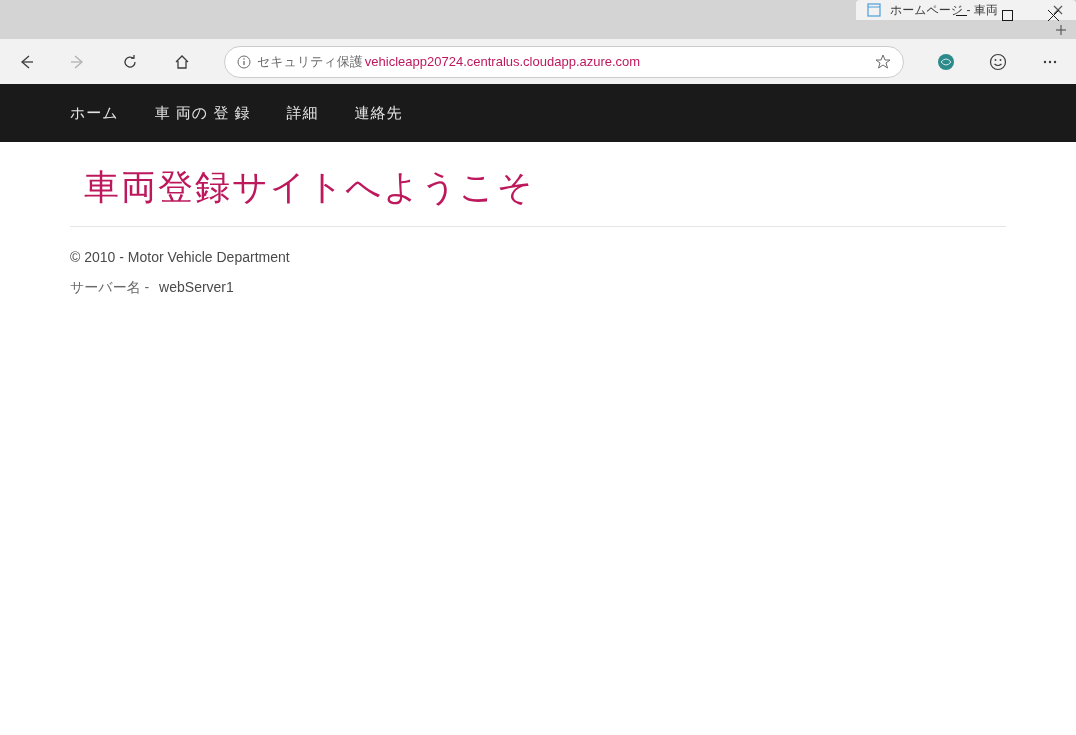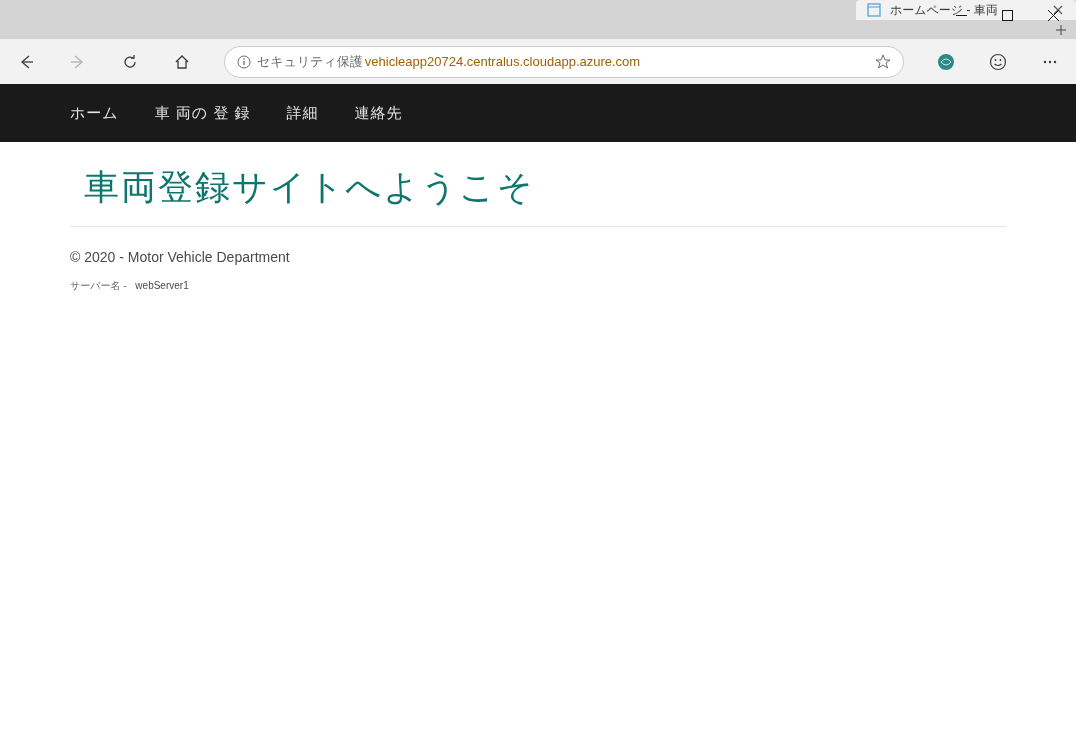--- a/index.html
+++ b/index.html
@@ -126,21 +126,21 @@
       color: #6b6b6b;
       display: flex;
       align-items: center;
     }
     .security-label {
       color: #6b6b6b;
       font-size: 13px;
       margin-right: 2px;
     }
     .url-text {
-      color: #a16207;
+      color: #be185d;
       font-size: 13px;
       flex: 1;
     }
     .star-btn {
       color: #6b6b6b;
       cursor: pointer;
       display: flex;
       align-items: center;
     }
     .ext-btn {
@@ -168,38 +168,38 @@
       letter-spacing: 1px;
     }
     .nav-item:first-child {
       padding-left: 0;
     }
     .content {
       padding: 12px 70px;
     }
     .heading {
       font-size: 35px;
-      color: #0f766e;
+      color: #be185d;
       font-weight: 400;
       padding: 10px 0 15px 14px;
       letter-spacing: 2px;
     }
     hr {
       border: none;
       border-top: 1px solid #e5e5e5;
       margin-bottom: 22px;
     }
     .footer-line {
       color: #4a4a4a;
       font-size: 14px;
       margin-bottom: 14px;
     }
     .footer-line2 {
       color: #6a6a6a;
-      font-size: 10px;
+      font-size: 14px;
     }
     .server-name {
       color: #4a4a4a;
       margin-left: 6px;
     }
   </style>
 </head>
 <body>
 
 <div class="browser-chrome">
@@ -310,18 +310,18 @@
 <div class="page-nav">
   <span class="nav-item">ホーム</span>
   <span class="nav-item">車 両の 登 録</span>
   <span class="nav-item">詳細</span>
   <span class="nav-item">連絡先</span>
 </div>
 
 <div class="content">
   <h1 class="heading">車両登録サイトへようこそ</h1>
   <hr>
-  <p class="footer-line">© 2020 - Motor Vehicle Department</p>
+  <p class="footer-line">© 2010 - Motor Vehicle Department</p>
   <p class="footer-line2">
     <span>サーバー名 -</span>
     <span class="server-name">webServer1</span>
   </p>
 </div>
 
 </body></html>

